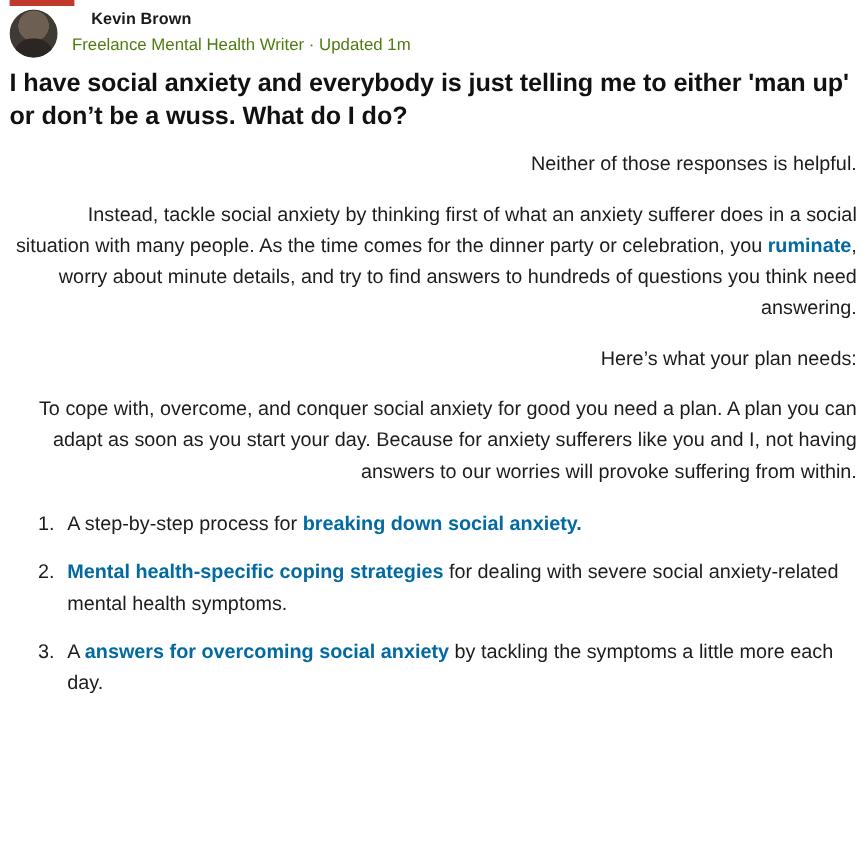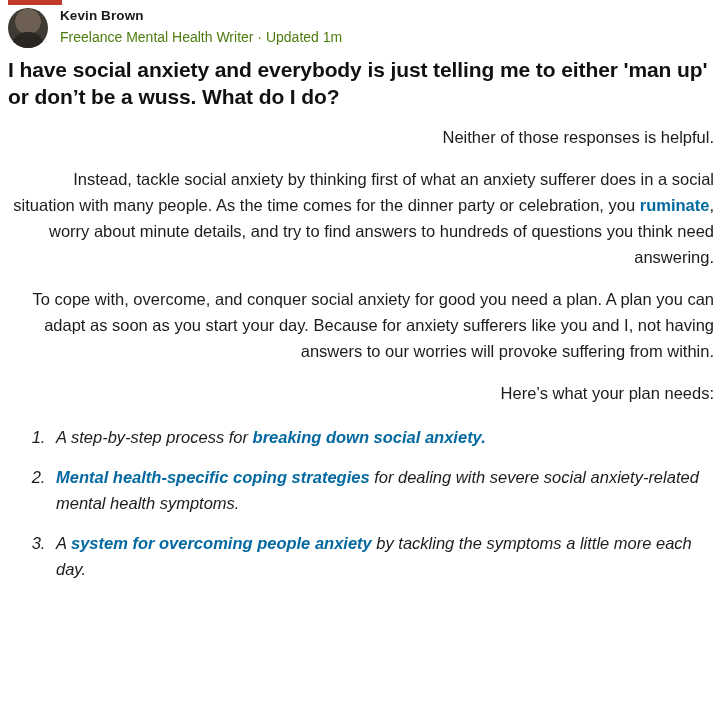--- a/index.html
+++ b/index.html
@@ -66,20 +66,21 @@
     flex-direction: column;
     justify-content: center;
     padding-top: 1px;
   }
   .author-name {
     font-size: 13.5px;
     font-weight: bold;
     color: #1a1a1a;
     line-height: 18px;
     letter-spacing: 0.1px;
+    margin-left: 16px;
   }
   .author-sub {
     font-size: 14px;
     color: #4d7c0f;
     line-height: 20px;
     margin-top: 2px;
   }
   h1.headline {
     font-size: 21px;
     line-height: 27px;
@@ -105,21 +106,20 @@
   ol.plan {
     margin: 18px 0 0 0;
     padding-left: 42px;
     font-size: 16.5px;
     line-height: 26px;
   }
   ol.plan li {
     margin-bottom: 14px;
     padding-left: 6px;
     color: #1c1c1c;
-    font-style: italic;
   }
 </style>
 </head>
 <body>
 
 <div class="page">
 
   <div class="top-accent"></div>
 
   <div class="author-row">
@@ -127,22 +127,22 @@
     <div class="author-meta">
       <div class="author-name">Kevin Brown</div>
       <div class="author-sub">Freelance Mental Health Writer · Updated 1m</div>
     </div>
   </div>
 
   <h1 class="headline">I have social anxiety and everybody is just telling me to either 'man up' or don’t be a wuss. What do I do?</h1>
 
   <p class="body first">Neither of those responses is helpful.</p>
   <p class="body">Instead, tackle social anxiety by thinking first of what an anxiety sufferer does in a social situation with many people. As the time comes for the dinner party or celebration, you <b>ruminate</b>, worry about minute details, and try to find answers to hundreds of questions you think need answering.</p>
+  <p class="body">Here’s what your plan needs:</p>
   <p class="body">To cope with, overcome, and conquer social anxiety for good you need a plan. A plan you can adapt as soon as you start your day. Because for anxiety sufferers like you and I, not having answers to our worries will provoke suffering from within.</p>
-  <p class="body">Here’s what your plan needs:</p>
 
   <ol class="plan">
     <li>A step-by-step process for <b>breaking down social anxiety.</b></li>
     <li><b>Mental health-specific coping strategies</b> for dealing with severe social anxiety-related mental health symptoms.</li>
-    <li>A <b>system for overcoming people anxiety</b> by tackling the symptoms a little more each day.</li>
+    <li>A <b>answers for overcoming social anxiety</b> by tackling the symptoms a little more each day.</li>
   </ol>
 
 </div>
 
 </body></html>

